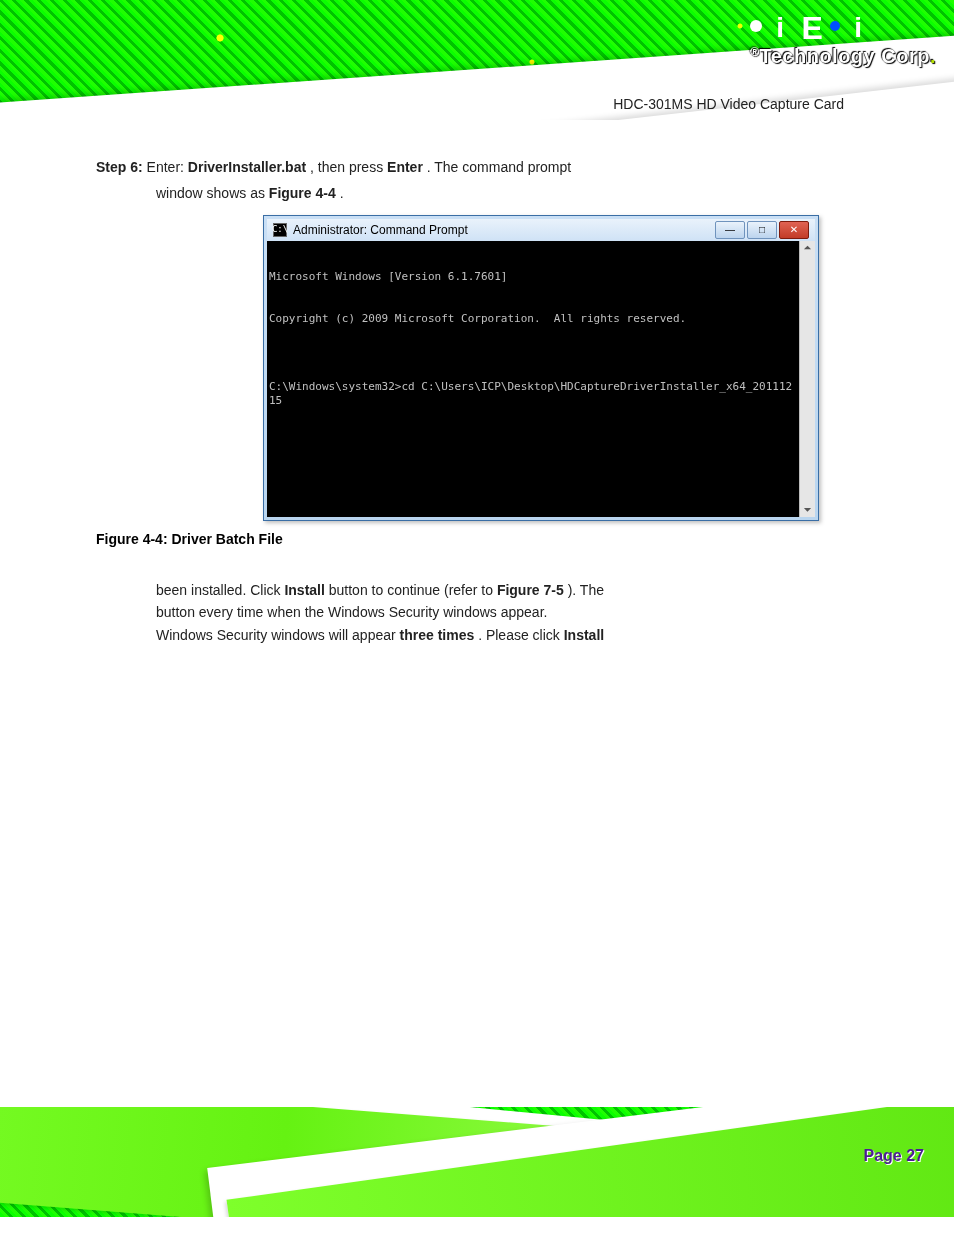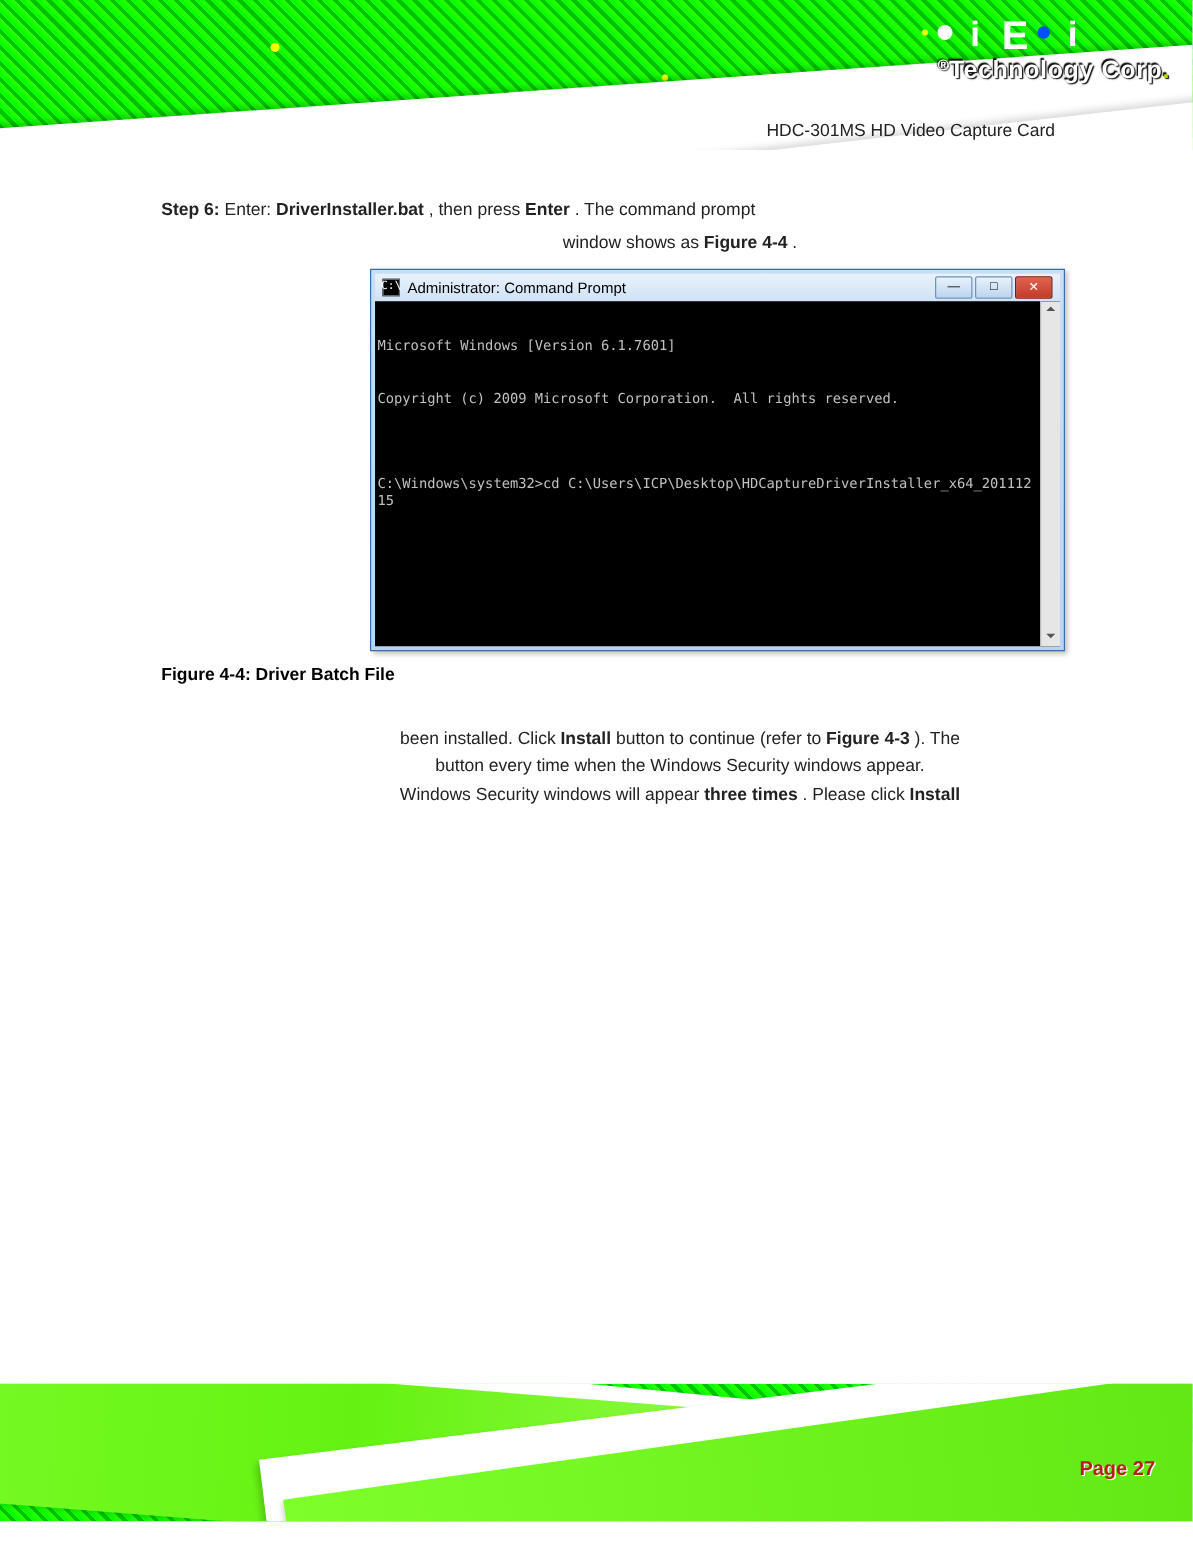--- a/index.html
+++ b/index.html
@@ -63,28 +63,28 @@
     text-shadow: 1px 1px 1px #000, -1px -1px 1px #000;
     letter-spacing: .5px;
   }
   .reg { font-size:12px; vertical-align:top; }
   .period { color:#b3de00; }
 
   
   .page-content {
     position: absolute;
     left: 96px; top: 150px; width: 770px;
-    font: 14px/1.6 Arial, sans-serif; color:#222;margin-left:33px;
+    font: 14px/1.6 Arial, sans-serif; color:#222;
   }
   .hdr-right {
     position:absolute; right: 110px; top: 96px;
     font: 14px Arial; color:#222;
   }
   .step-line { margin: 6px 0 4px; }
-  .step-ref  { margin: 0 0; text-align: center; }
+  .step-ref  { margin: 0 0; }
   .bold { font-weight: 700; }
 
   
   .cmd-frame {
     position: relative;
     margin: 10px auto 0;
     left: 60px;
     width: 556px; height: 306px;
     background: linear-gradient(180deg,#c9dff5,#b9d5ef);
     border: 1px solid #3a6ea5;
@@ -177,22 +177,22 @@
     box-shadow:-3px 3px 6px rgba(0,0,0,.2);
   }
   .swoosh-green-bot2 {
     position:absolute; left:240px; top:-34px; width:900px; height:160px;
     background:linear-gradient(90deg,#7eff2b,#5be30e);
     border-radius:0 0 0 100px;
     transform:rotate(-8deg); transform-origin:bottom right;
     box-shadow:-2px 2px 4px rgba(0,0,0,.15);
   }
   .page-num {
-    position:absolute; right:30px; bottom:32px;
-    font:700 16px Arial; color:#b91c1c;
+    position:absolute; right:30px; bottom:52px;
+    font:700 16px Arial; color:#4c1d95;
     text-shadow:1px 1px 0 #fff;
   }
 </style>
 </head>
 <body>
 
 <div class="top-banner">
   <div class="pcb-bg-top"></div>
   <div class="swoosh-green-top"></div>
   <div class="swoosh-white-top"></div>
@@ -253,21 +253,21 @@
     </div>
   </div>
 
   <p class="fig-caption" style="margin-left:0">Figure 4-4: Driver Batch File</p>
 
   <div class="step-block">
     <p class="step-ref" style="margin-left:60px">
       <span>been installed. Click </span>
       <span class="bold">Install</span>
       <span> button to continue (refer to </span>
-      <span class="bold">Figure 4-3</span>
+      <span class="bold">Figure 7-5</span>
       <span>). The</span>
     </p>
     <p class="step-ref" style="margin-left:60px">
       <span>button every time when the Windows Security windows appear.</span>
     </p>
     <p class="step-ref" style="margin-left:60px">
       <span>Windows Security windows will appear </span>
       <span class="bold">three times</span>
       <span>. Please click </span>
       <span class="bold">Install</span>

